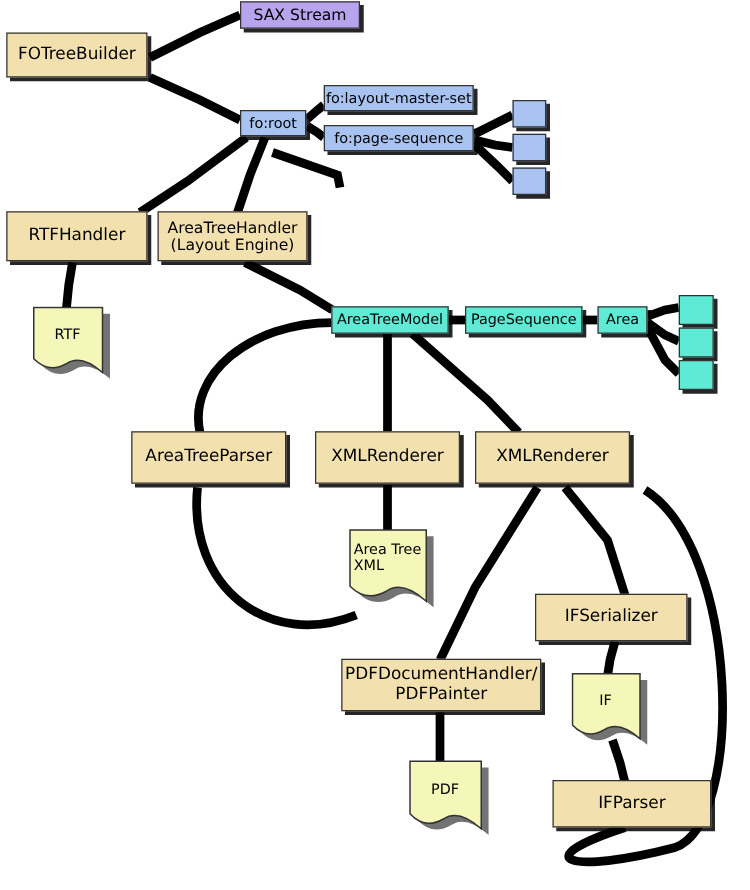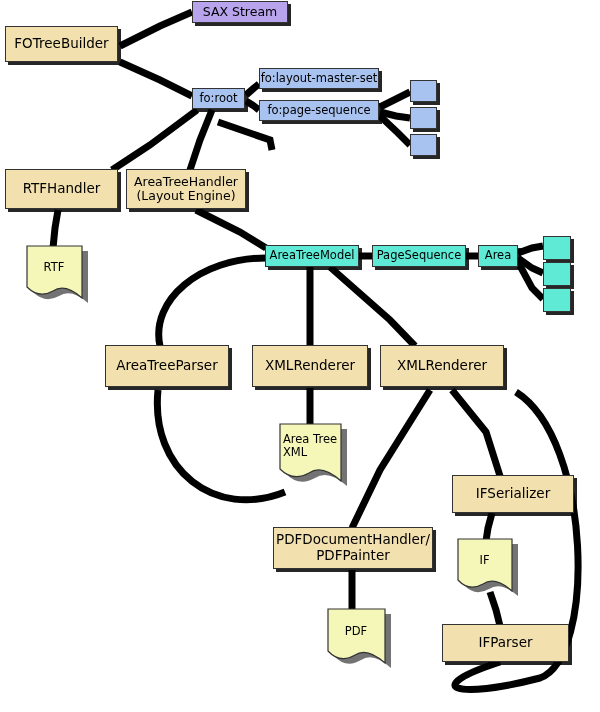--- a/index.html
+++ b/index.html
@@ -218,21 +218,21 @@
 
   <div class="note" style="left:279px;top:423px;width:62px;height:60px;">
     <svg width="68" height="66" viewBox="0 0 68 66" xmlns="http://www.w3.org/2000/svg">
       <path d="M4 3 L65 3 L65 60 Q46 43 33 52 Q17 61 4 48 Z" fill="rgba(0,0,0,0.55)" transform="translate(3,3)"></path>
       <path d="M1 1 L62 1 L62 58 Q43 41 30 50 Q14 59 1 46 Z" fill="#f5f7b8" stroke="#333333" stroke-width="1.2"></path>
     </svg>
     <div class="note-label f11" style="white-space:pre-line;bottom:24%;">Area Tree
 XML</div>
   </div>
 
-  <div class="node box tan f13" style="left:452px;top:475px;width:122px;height:38px;">
+  <div class="node box tan f13" style="left:428px;top:475px;width:122px;height:38px;">
     <span>IFSerializer</span>
   </div>
 
   <div class="node box tan f13" style="left:273px;top:527px;width:160px;height:42px;white-space:pre-line;">
     <span>PDFDocumentHandler/
 PDFPainter</span>
   </div>
 
   <div class="note" style="left:457px;top:538px;width:55px;height:55px;">
     <svg width="61" height="61" viewBox="0 0 61 61" xmlns="http://www.w3.org/2000/svg">

